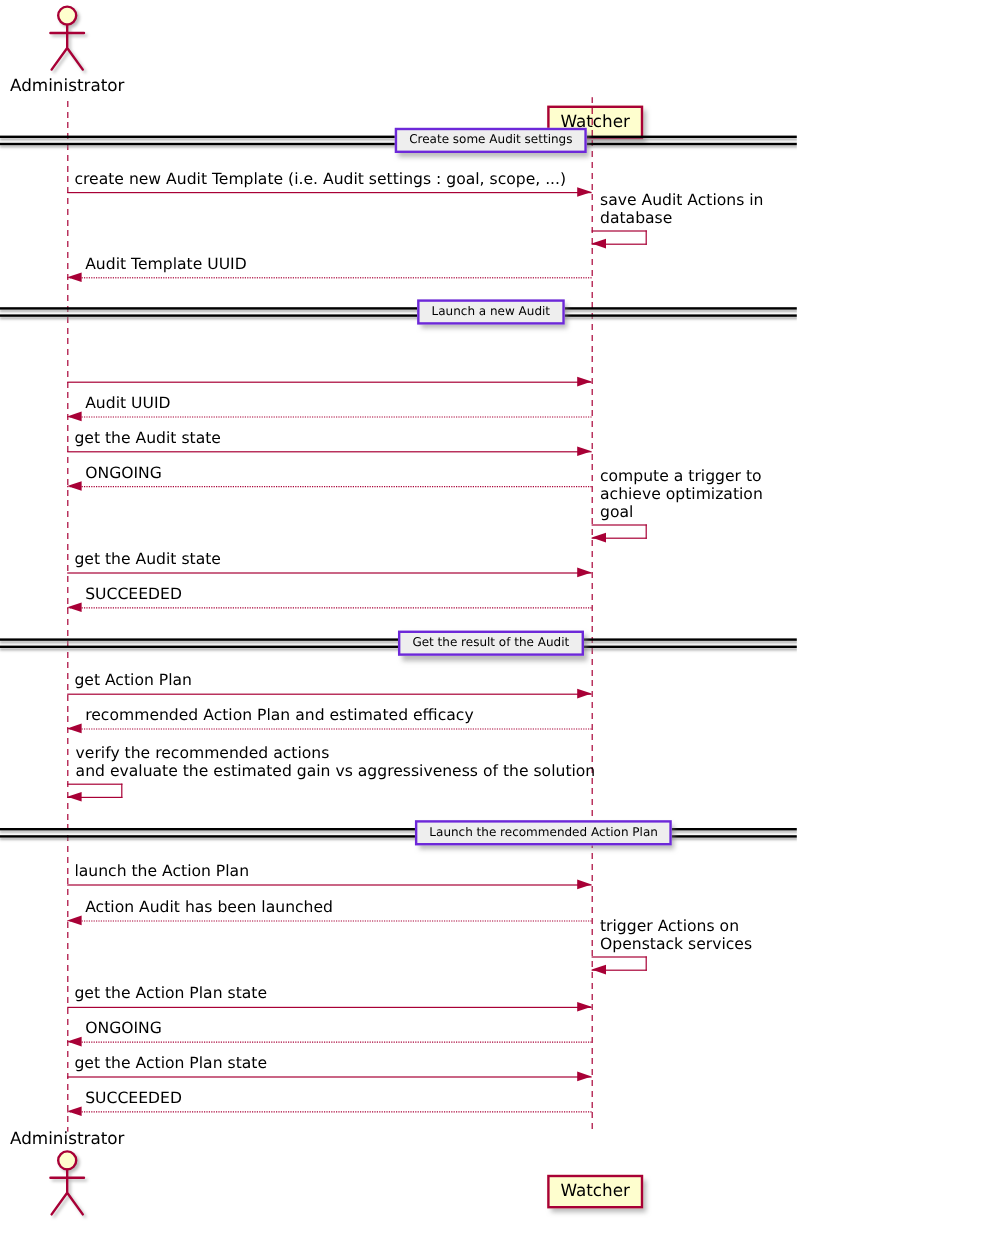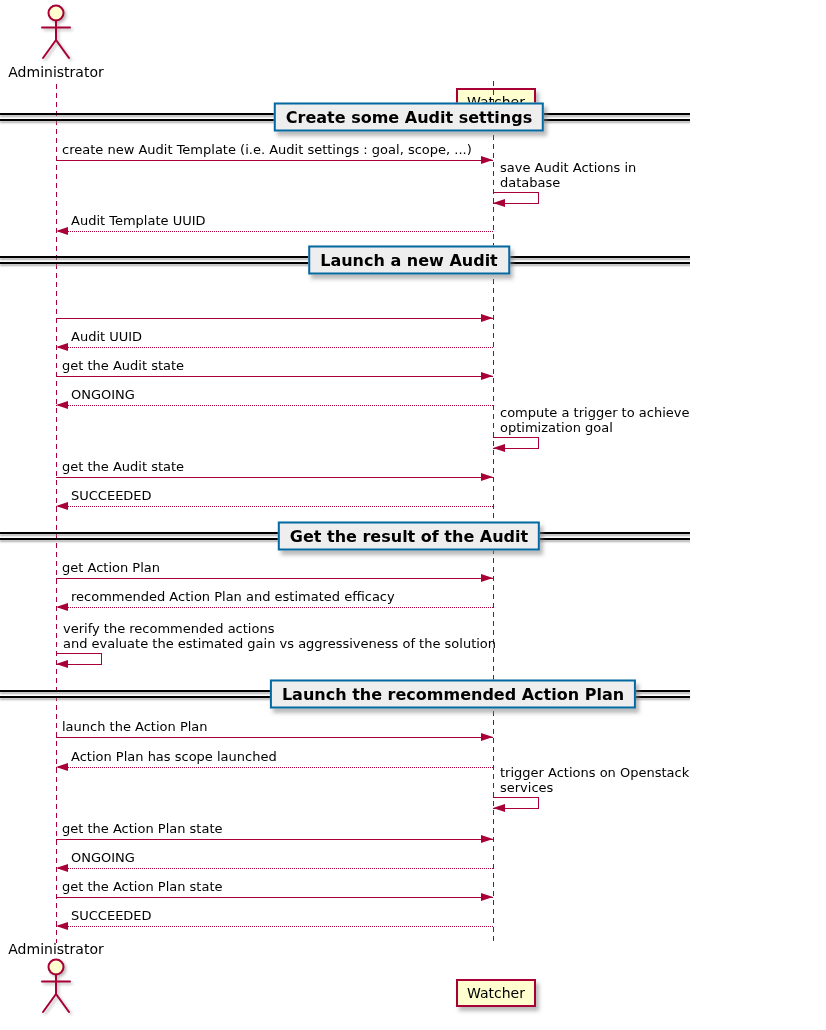--- a/index.html
+++ b/index.html
@@ -4,21 +4,21 @@
 <style>
   :root{
     --accent:#A80036;
     --participant-fill:#FEFECE;
     --divider-fill:#EEEEEE;
     --ink:#000000;
   }
   html,body{margin:0;padding:0;background:#fff;}
   .stage{
     position:relative;width:664px;height:1030px;background:#fff;
-    font-family:"DejaVu Sans",sans-serif;color:var(--ink);overflow:hidden;padding-left:26px;
+    font-family:"DejaVu Sans",sans-serif;color:var(--ink);overflow:hidden;
   }
   .lifeline{
     position:absolute;width:1px;
     background:repeating-linear-gradient(to bottom,var(--accent) 0,var(--accent) 5px,transparent 5px,transparent 9px);
   }
   .participant{
     position:absolute;background:var(--participant-fill);border:2px solid var(--accent);
     padding:4px 9px;font-size:14px;white-space:nowrap;
     box-shadow:3px 4px 4px rgba(130,130,130,.55);
     margin-top:37px;
@@ -26,22 +26,22 @@
   .actor-label{position:absolute;width:140px;text-align:center;font-size:14px;}
   .actor-figure{position:absolute;filter:drop-shadow(2.5px 2.5px 1.5px #bbb);}
   .actor-figure circle{fill:var(--participant-fill);stroke:var(--accent);stroke-width:2;}
   .actor-figure path{stroke:var(--accent);stroke-width:2;fill:none;stroke-linecap:round;}
   .divider-line{
     position:absolute;left:0;width:826px;height:2px;background:#000;
     box-shadow:0 2px 2px rgba(140,140,140,.7);
   }
   .divider-box{
     position:absolute;transform:translate(-50%,-50%);
-    background:var(--divider-fill);border:2px solid #0369a1;
-    padding:3px 10px;font-size:16px;font-weight:bold;white-space:nowrap;
+    background:var(--divider-fill);border:2px solid #6d28d9;
+    padding:3px 10px;font-size:10px;font-weight:normal;white-space:nowrap;
     box-shadow:3px 4px 4px rgba(130,130,130,.55);
   }
   .msg-line{position:absolute;height:0;}
   .msg-line.solid{border-top:1px solid var(--accent);}
   .msg-line.dotted{border-top:1px dotted var(--accent);}
   .msg-label{position:absolute;font-size:13px;line-height:15px;white-space:pre-line;}
   .arrowhead{position:absolute;width:0;height:0;border-top:4.5px solid transparent;border-bottom:4.5px solid transparent;}
   .arrowhead.right{border-left:12px solid var(--accent);}
   .arrowhead.left{border-right:12px solid var(--accent);}
   .self-loop{position:absolute;width:46px;height:12px;border:1px solid var(--accent);border-left:none;box-sizing:border-box;}
@@ -118,21 +118,21 @@
     <div class="msg-label" style="left: 63px; bottom: 379px; margin-top: 28px;">verify the recommended actions
 and evaluate the estimated gain vs aggressiveness of the solution</div>
     <div class="divider-line" style="top: 690px;"></div>
     <div class="divider-line" style="top: 696px;"></div>
     <div class="divider-box" style="left: 409px; top: 694px; margin-left: 44px;">Launch the recommended Action Plan</div>
     <div class="msg-line solid" style="left: 56px; width: 437px; top: 737px;"></div>
     <div class="arrowhead right" style="top: 733px; left: 481px;"></div>
     <div class="msg-label" style="left: 62px; bottom: 296px;">launch the Action Plan</div>
     <div class="msg-line dotted" style="left: 56px; width: 437px; top: 767px;"></div>
     <div class="arrowhead left" style="top: 763px; left: 56px;"></div>
-    <div class="msg-label" style="left: 71px; bottom: 266px;">Action Plan has scope launched</div>
+    <div class="msg-label" style="left: 71px; bottom: 266px;">Action Audit has been launched</div>
     <div class="self-loop" style="left: 493px; top: 797px;"></div>
     <div class="arrowhead left" style="left: 493px; top: 804px;"></div>
     <div class="msg-label" style="left: 500px; bottom: 235px;">trigger Actions on Openstack services</div>
     <div class="msg-line solid" style="left: 56px; width: 437px; top: 839px;"></div>
     <div class="arrowhead right" style="top: 835px; left: 481px;"></div>
     <div class="msg-label" style="left: 62px; bottom: 194px;">get the Action Plan state</div>
     <div class="msg-line dotted" style="left: 56px; width: 437px; top: 868px;"></div>
     <div class="arrowhead left" style="top: 864px; left: 56px;"></div>
     <div class="msg-label" style="left: 71px; bottom: 165px;">ONGOING</div>
     <div class="msg-line solid" style="left: 56px; width: 437px; top: 897px;"></div>

